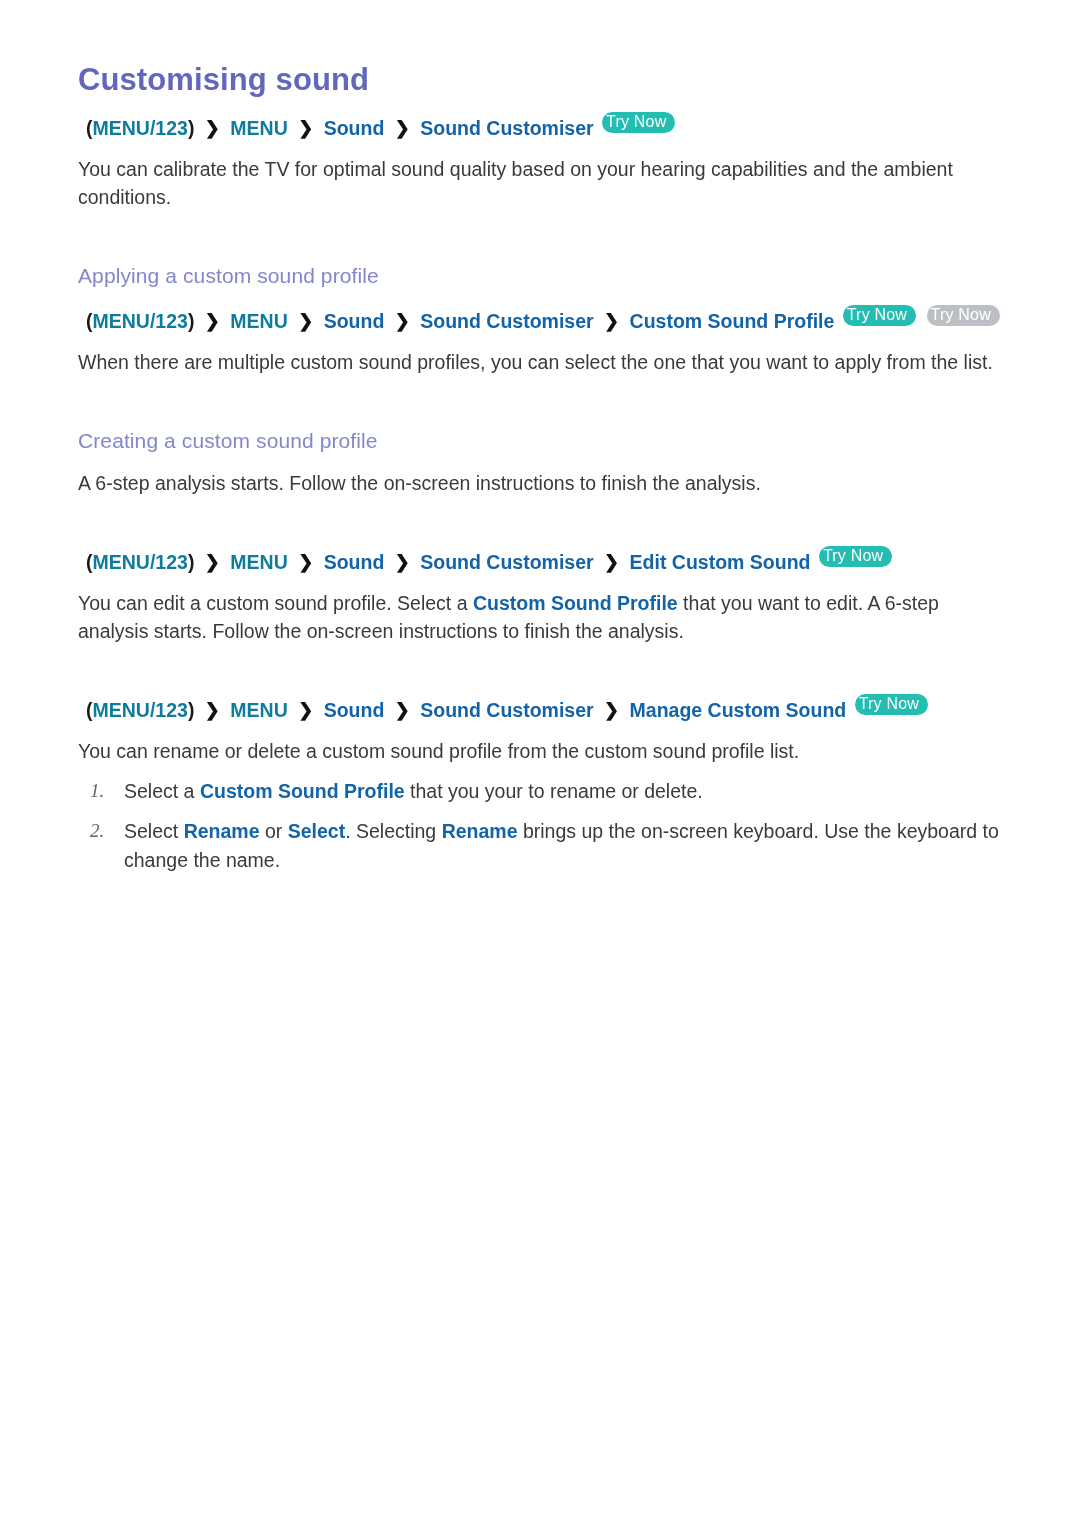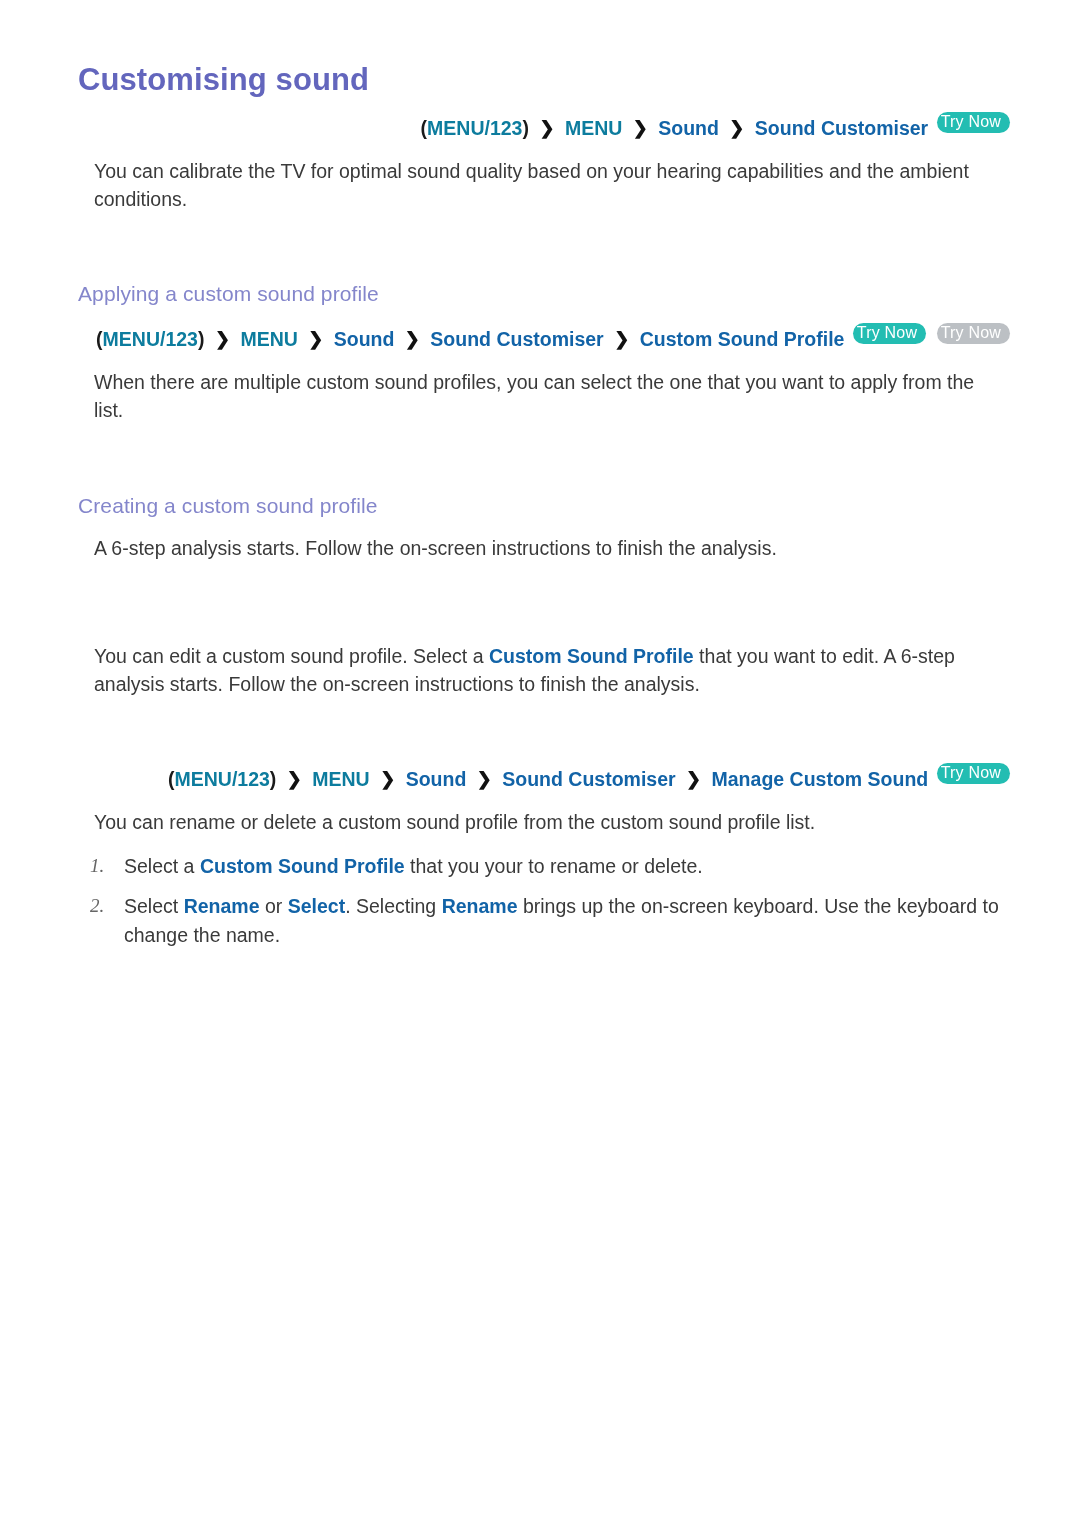--- a/index.html
+++ b/index.html
@@ -44,21 +44,20 @@
     line-height: 1.2;
   }
 
   
   .menu-path {
     font-size: 19.5px;
     font-weight: bold;
     line-height: 1.35;
     margin: 0 0 14px 8px;
     white-space: nowrap;
-    text-align: right;
   }
   .mp-paren {
     color: #1a1a1a;
     font-weight: bold;
   }
   .mp-teal {
     color: #0d7c9e;
     font-weight: bold;
   }
   .mp-blue {
@@ -95,21 +94,21 @@
   .badge-grey {
     background: #bcc0c4;
     margin-left: 5px;
   }
 
   
   .body-text {
     font-size: 19.5px;
     color: #3a3a3a;
     line-height: 1.45;
-    margin: 16px;
+    margin: 0;
     max-width: 930px;
   }
   .inline-link {
     color: #1263a7;
     font-weight: bold;
   }
 
   
   .section {
     margin-bottom: 0;
@@ -185,20 +184,32 @@
   <div class="spacer-lg"></div>
 
   <div class="section">
     <h2 class="section-heading">Creating a custom sound profile</h2>
     <p class="body-text">A 6-step analysis starts. Follow the on-screen instructions to finish the analysis.</p>
   </div>
 
   <div class="spacer-md"></div>
 
   <div class="section">
+    <div class="menu-path">
+      <span class="mp-paren">(</span><span class="mp-teal">MENU/123</span><span class="mp-paren">)</span>
+      <span class="mp-sep">❯</span>
+      <span class="mp-teal">MENU</span>
+      <span class="mp-sep">❯</span>
+      <span class="mp-blue">Sound</span>
+      <span class="mp-sep">❯</span>
+      <span class="mp-blue">Sound Customiser</span>
+      <span class="mp-sep">❯</span>
+      <span class="mp-blue">Edit Custom Sound</span>
+      <span class="badge badge-teal">Try Now</span>
+    </div>
     <p class="body-text"><span>You can edit a custom sound profile. Select a </span><span class="inline-link">Custom Sound Profile</span><span> that you want to edit. A 6-step analysis starts. Follow the on-screen instructions to finish the analysis.</span></p>
   </div>
 
   <div class="spacer-md"></div>
 
   <div class="section">
     <div class="menu-path">
       <span class="mp-paren">(</span><span class="mp-teal">MENU/123</span><span class="mp-paren">)</span>
       <span class="mp-sep">❯</span>
       <span class="mp-teal">MENU</span>

